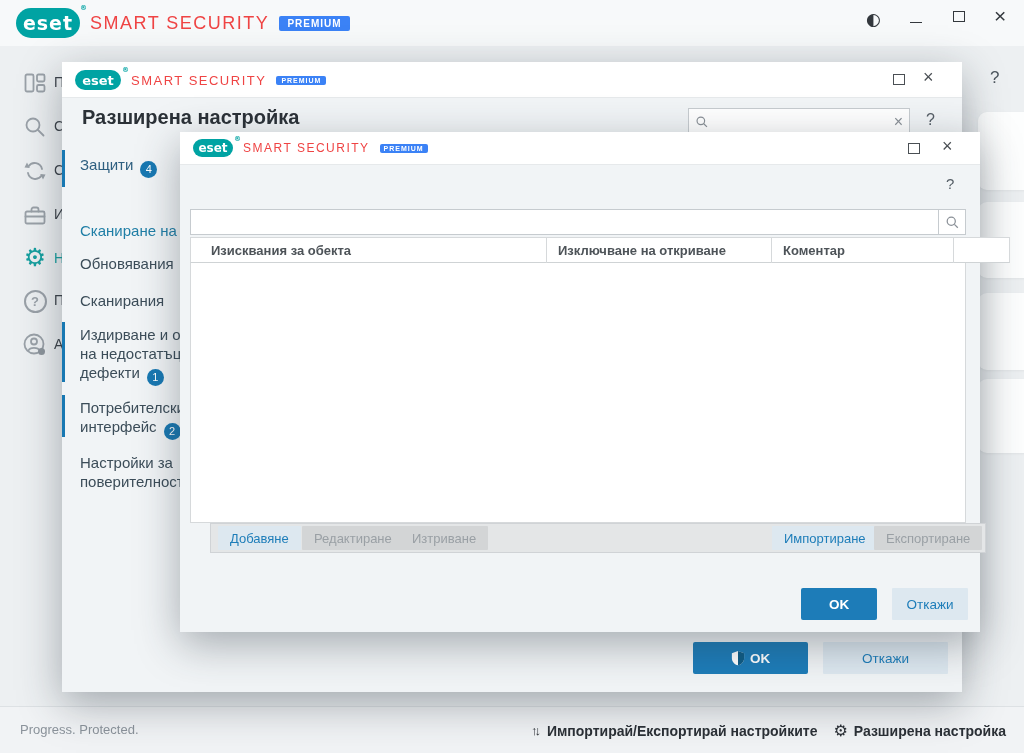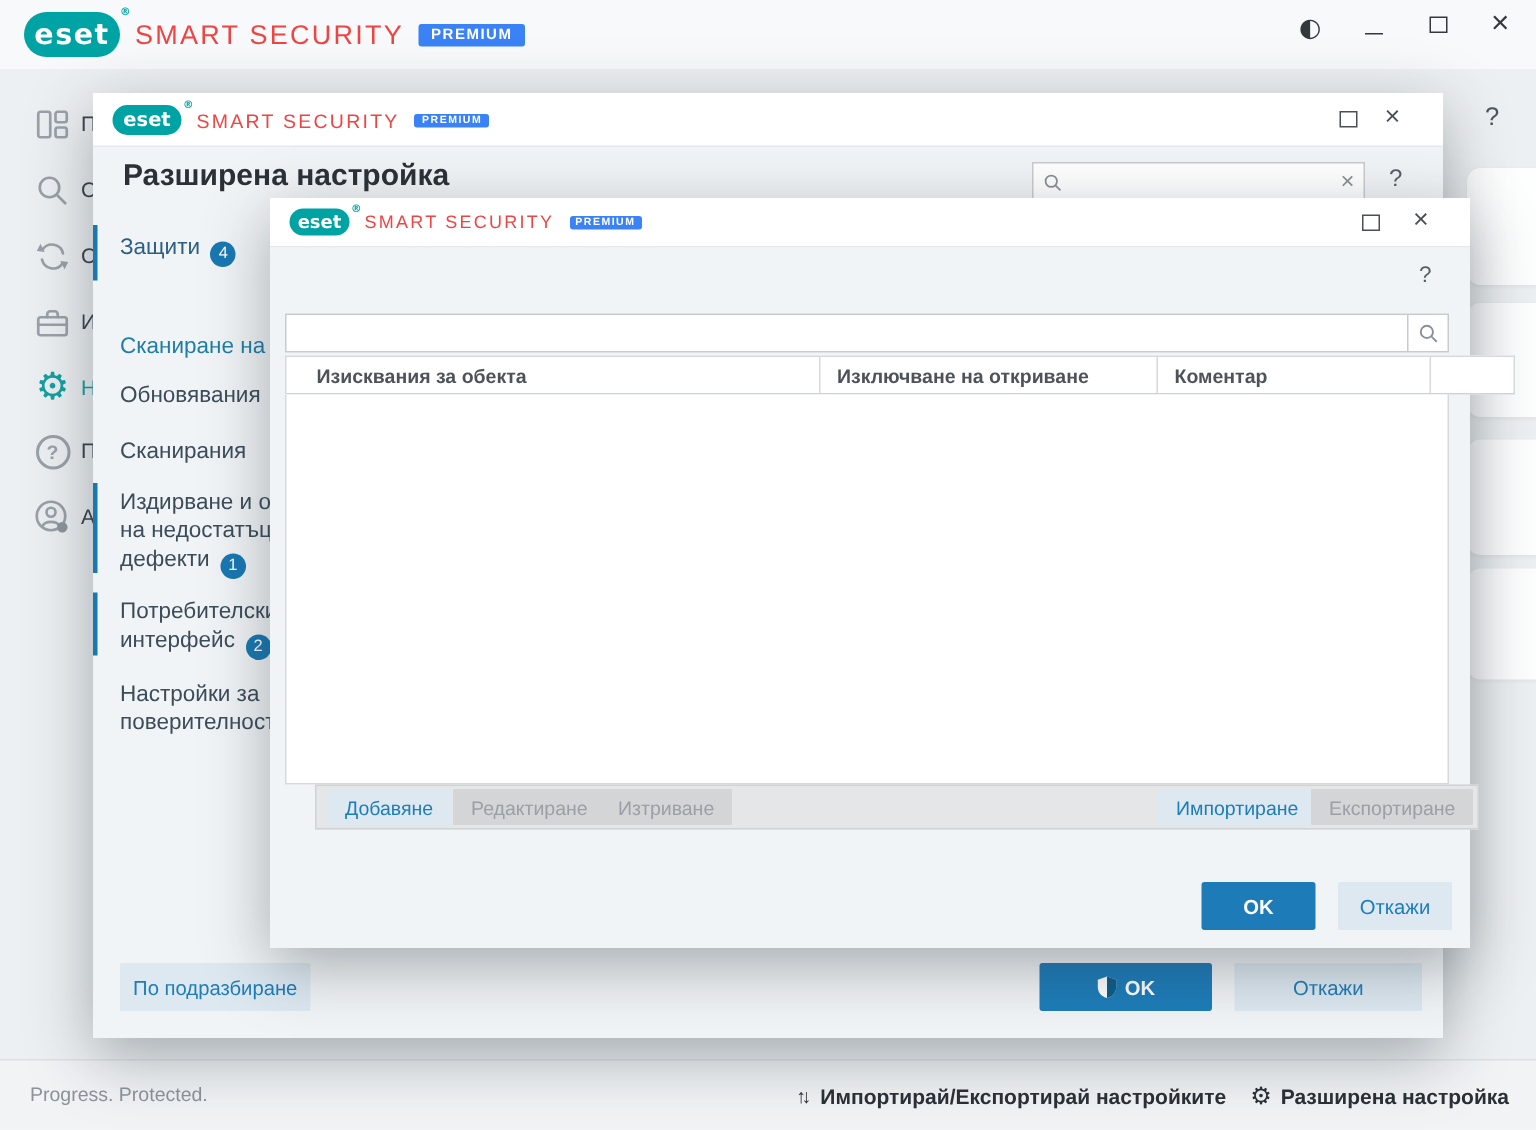--- a/index.html
+++ b/index.html
@@ -275,21 +275,20 @@
         <div class="sb-line">Потребителски</div>
         <div class="sb-line"><span>интерфейс</span><span class="badge">2</span></div>
       </div>
 
       <div class="sb-item c-plain" style="top:311px">
         <div class="sb-line">Настройки за</div>
         <div class="sb-line">поверителност</div>
       </div>
     </div>
 
-    <div class="btn btn-light dlg1-default">По подразбиране</div>
     <div class="btn btn-primary dlg1-ok">
       <svg width="14" height="16" viewBox="0 0 16 18">
         <path d="M8 1 L15 3.5 V9 C15 13.5 12 16.4 8 17.4 C4 16.4 1 13.5 1 9 V3.5 Z" fill="#ffffff"></path>
         <path d="M8 1 L15 3.5 V9 C15 13.5 12 16.4 8 17.4 Z" fill="#0e5c86"></path>
       </svg>
       <span>OK</span>
     </div>
     <div class="btn btn-light dlg1-cancel">Откажи</div>
   </div>
 

